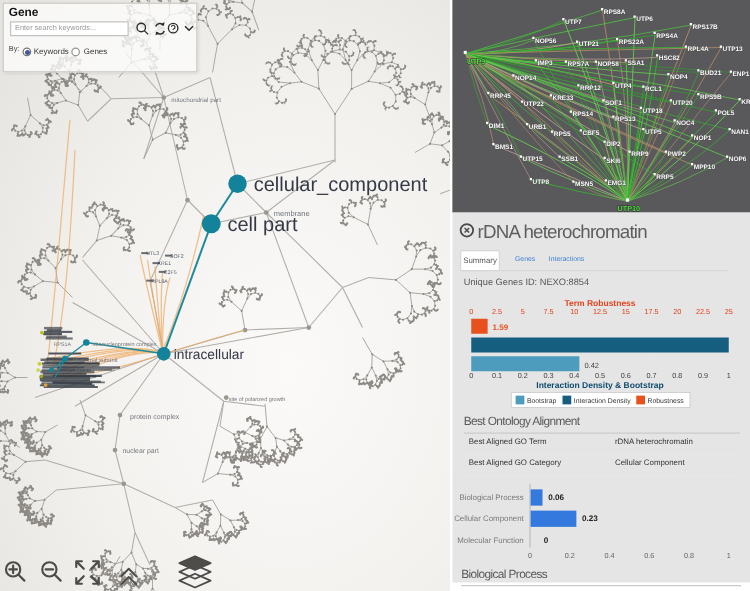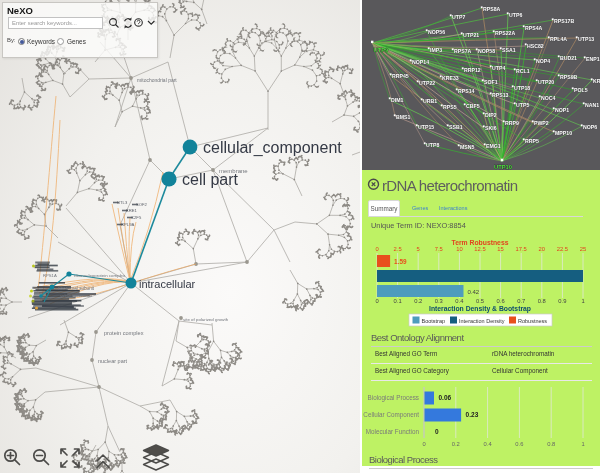--- a/index.html
+++ b/index.html
@@ -1,17 +1,17 @@
 <!DOCTYPE html>
 <html><head><meta charset="utf-8"><style>
 *{margin:0;padding:0;box-sizing:border-box}
 body{width:600px;height:473px;overflow:hidden;font-family:"Liberation Sans",sans-serif;background:#fff}
 #left{position:absolute;left:0;top:0;width:360px;height:473px;overflow:hidden}
 #net{position:absolute;left:362px;top:0;width:238px;height:170px;background:#59585b}
-#detail{position:absolute;left:362px;top:170px;width:238px;height:296px;background:#bef264}
+#detail{position:absolute;left:362px;top:170px;width:238px;height:296px;background:#e5e5e5}
 #search{position:absolute;left:2px;top:2px;width:156px;height:56px;background:rgba(253,253,251,0.78);border:1px solid #c8c6c2;box-shadow:1px 1px 2px rgba(0,0,0,.08)}
 input::placeholder{color:#999}
 </style></head><body>
 <div id="left"><svg width="361" height="473" viewBox="0 0 361 473" font-family="Liberation Sans, sans-serif">
 <defs>
         <g id="t0">
           <path d="M0.0 0.0L0.0 -20.4M0.0 -20.4L-6.8 -31.1M-6.8 -31.1L-14.1 -34.0M-14.1 -34.0L-18.9 -33.4M-18.9 -33.4L-23.7 -33.9M-23.7 -33.9L-26.5 -36.4M-26.5 -36.4L-28.2 -35.7M-28.2 -35.7L-28.9 -34.5M-28.9 -34.5L-29.6 -34.5M-29.6 -34.5L-30.1 -34.9M-30.1 -34.9L-30.2 -35.2M-28.9 -34.5L-28.9 -33.4M-28.9 -33.4L-28.5 -32.7M-28.5 -32.7L-28.6 -32.3M-28.5 -32.7L-27.9 -32.4M-27.9 -32.4L-27.4 -32.5M-27.4 -32.5L-27.1 -32.8M-26.5 -36.4L-27.2 -39.1M-27.2 -39.1L-26.5 -41.2M-26.5 -41.2L-27.3 -42.0M-27.3 -42.0L-28.1 -42.2M-28.1 -42.2L-28.2 -42.6M-28.1 -42.2L-28.8 -41.9M-28.8 -41.9L-29.1 -41.5M-29.1 -41.5L-29.1 -41.2M-26.5 -41.2L-25.2 -42.2M-25.2 -42.2L-23.9 -42.3M-23.9 -42.3L-23.6 -42.9M-23.6 -42.9L-23.7 -43.4M-23.7 -43.4L-24.0 -43.7M-23.9 -42.3L-23.0 -41.8M-23.0 -41.8L-22.6 -41.2M-22.6 -41.2L-22.2 -41.2M-22.6 -41.2L-22.6 -40.6M-22.6 -40.6L-22.8 -40.2M-22.8 -40.2L-23.2 -40.1M-18.9 -33.4L-22.5 -31.9M-22.5 -31.9L-24.3 -29.5M-24.3 -29.5L-25.7 -29.7M-25.7 -29.7L-26.6 -30.4M-26.6 -30.4L-27.2 -30.2M-27.2 -30.2L-27.4 -29.9M-27.4 -29.9L-27.4 -29.5M-26.6 -30.4L-26.9 -31.3M-26.9 -31.3L-26.7 -31.9M-26.7 -31.9L-26.4 -32.3M-26.4 -32.3L-26.0 -32.3M-24.3 -29.5L-24.5 -27.3M-24.5 -27.3L-23.6 -25.8M-23.6 -25.8L-24.1 -25.1M-24.1 -25.1L-24.7 -24.8M-24.7 -24.8L-25.2 -25.0M-25.2 -25.0L-25.5 -25.2M-23.6 -25.8L-22.3 -25.1M-22.3 -25.1L-21.3 -25.3M-21.3 -25.3L-21.1 -24.9M-21.1 -24.9L-21.1 -24.5M-21.3 -25.3L-20.7 -25.9M-20.7 -25.9L-20.6 -26.5M-20.6 -26.5L-20.8 -26.9M-20.8 -26.9L-21.1 -27.1M-14.1 -34.0L-17.1 -37.9M-17.1 -37.9L-19.0 -42.3M-19.0 -42.3L-18.2 -45.9M-18.2 -45.9L-19.8 -46.9M-19.8 -46.9L-21.2 -46.9M-21.2 -46.9L-21.5 -47.5M-21.5 -47.5L-21.5 -48.0M-21.5 -48.0L-21.2 -48.4M-21.2 -46.9L-22.1 -46.2M-22.1 -46.2L-22.4 -45.4M-22.4 -45.4L-22.8 -45.3M-22.4 -45.4L-22.2 -44.8M-22.2 -44.8L-21.8 -44.4M-21.8 -44.4L-21.5 -44.3M-18.2 -45.9L-16.2 -47.9M-16.2 -47.9L-14.0 -48.3M-14.0 -48.3L-13.9 -49.4M-13.9 -49.4L-14.3 -50.2M-14.3 -50.2L-14.0 -50.5M-14.3 -50.2L-14.8 -50.5M-14.8 -50.5L-15.3 -50.5M-15.3 -50.5L-15.6 -50.2M-14.0 -48.3L-12.5 -47.7M-12.5 -47.7L-11.7 -46.6M-11.7 -46.6L-11.1 -46.7M-11.1 -46.7L-10.7 -47.0M-10.7 -47.0L-10.6 -47.3M-11.7 -46.6L-11.8 -45.6M-11.8 -45.6L-12.2 -45.0M-12.2 -45.0L-12.0 -44.7M-12.2 -45.0L-12.8 -44.8M-12.8 -44.8L-13.2 -44.9M-13.2 -44.9L-13.5 -45.2M-17.1 -37.9L-20.1 -40.2M-20.1 -40.2L-23.1 -40.4M-23.1 -40.4L-23.7 -41.7M-23.7 -41.7L-23.5 -42.8M-23.5 -42.8L-24.0 -43.1M-24.0 -43.1L-24.4 -43.1M-24.4 -43.1L-24.7 -42.9M-23.5 -42.8L-22.9 -43.5M-22.9 -43.5L-22.3 -43.7M-22.3 -43.7L-21.8 -43.6M-21.8 -43.6L-21.5 -43.3M-23.1 -40.4L-25.0 -39.2M-25.0 -39.2L-25.8 -37.6M-25.8 -37.6L-26.7 -37.7M-26.7 -37.7L-27.2 -38.1M-27.2 -38.1L-27.4 -38.6M-27.4 -38.6L-27.3 -39.0M-25.8 -37.6L-25.6 -36.3M-25.6 -36.3L-25.0 -35.5M-25.0 -35.5L-25.2 -35.0M-25.2 -35.0L-25.5 -34.8M-25.0 -35.5L-24.2 -35.2M-24.2 -35.2L-23.6 -35.4M-23.6 -35.4L-23.3 -35.7M-23.3 -35.7L-23.2 -36.1M-6.8 -31.1L-7.2 -38.9M-7.2 -38.9L-9.8 -43.1M-9.8 -43.1L-11.3 -47.6M-11.3 -47.6L-10.2 -51.2M-10.2 -51.2L-11.6 -52.4M-11.6 -52.4L-13.0 -52.6M-13.0 -52.6L-13.3 -53.3M-13.3 -53.3L-13.1 -53.8M-13.1 -53.8L-12.8 -54.1M-13.0 -52.6L-14.0 -52.1M-14.0 -52.1L-14.4 -51.4M-14.4 -51.4L-14.8 -51.4M-14.4 -51.4L-14.4 -50.7M-14.4 -50.7L-14.1 -50.3M-14.1 -50.3L-13.7 -50.2M-10.2 -51.2L-8.1 -53.1M-8.1 -53.1L-6.0 -53.4M-6.0 -53.4L-5.7 -54.5M-5.7 -54.5L-6.0 -55.3M-6.0 -55.3L-5.7 -55.5M-6.0 -55.3L-6.5 -55.7M-6.5 -55.7L-7.0 -55.7M-7.0 -55.7L-7.3 -55.5M-6.0 -53.4L-4.4 -52.7M-4.4 -52.7L-3.8 -51.6M-3.8 -51.6L-3.1 -51.6M-3.1 -51.6L-2.7 -51.9M-2.7 -51.9L-2.6 -52.2M-3.8 -51.6L-3.8 -50.6M-3.8 -50.6L-4.2 -49.9M-4.2 -49.9L-4.0 -49.6M-4.2 -49.9L-4.7 -49.6M-4.7 -49.6L-5.2 -49.7M-5.2 -49.7L-5.5 -49.9M-9.8 -43.1L-12.6 -45.7M-12.6 -45.7L-15.5 -46.2M-15.5 -46.2L-15.9 -47.7M-15.9 -47.7L-15.4 -48.7M-15.4 -48.7L-15.8 -49.1M-15.8 -49.1L-16.2 -49.3M-16.2 -49.3L-16.5 -49.2M-15.4 -48.7L-14.7 -49.2M-14.7 -49.2L-14.0 -49.1M-14.0 -49.1L-13.6 -48.8M-13.6 -48.8L-13.4 -48.5M-15.5 -46.2L-17.6 -45.2M-17.6 -45.2L-18.5 -43.7M-18.5 -43.7L-19.4 -43.9M-19.4 -43.9L-19.8 -44.4M-19.8 -44.4L-19.9 -44.9M-19.9 -44.9L-19.7 -45.3M-18.5 -43.7L-18.5 -42.4M-18.5 -42.4L-18.0 -41.5M-18.0 -41.5L-18.3 -41.0M-18.3 -41.0L-18.7 -40.9M-18.0 -41.5L-17.3 -41.1M-17.3 -41.1L-16.7 -41.2M-16.7 -41.2L-16.3 -41.5M-16.3 -41.5L-16.2 -41.9M-7.2 -38.9L-4.9 -43.2M-4.9 -43.2L-1.6 -46.7M-1.6 -46.7L2.0 -47.6M2.0 -47.6L2.1 -49.5M2.1 -49.5L1.5 -50.7M1.5 -50.7L1.9 -51.3M1.9 -51.3L2.4 -51.5M2.4 -51.5L2.8 -51.4M1.5 -50.7L0.5 -51.3M0.5 -51.3L-0.3 -51.3M-0.3 -51.3L-0.5 -51.6M-0.3 -51.3L-0.8 -50.8M-0.8 -50.8L-1.0 -50.4M-1.0 -50.4L-0.9 -50.0M2.0 -47.6L4.6 -46.6M4.6 -46.6L5.9 -44.8M5.9 -44.8L7.0 -44.9M7.0 -44.9L7.6 -45.4M7.6 -45.4L8.0 -45.3M7.6 -45.4L7.8 -46.1M7.8 -46.1L7.6 -46.5M7.6 -46.5L7.3 -46.8M5.9 -44.8L6.0 -43.1M6.0 -43.1L5.3 -42.0M5.3 -42.0L5.7 -41.4M5.7 -41.4L6.1 -41.2M6.1 -41.2L6.5 -41.2M5.3 -42.0L4.4 -41.5M4.4 -41.5L3.7 -41.6M3.7 -41.6L3.5 -41.2M3.7 -41.6L3.2 -42.0M3.2 -42.0L3.1 -42.4M3.1 -42.4L3.2 -42.7M-4.9 -43.2L-4.0 -47.0M-4.0 -47.0L-4.9 -49.7M-4.9 -49.7L-3.8 -50.7M-3.8 -50.7L-2.6 -50.7M-2.6 -50.7L-2.4 -51.2M-2.4 -51.2L-2.5 -51.7M-2.5 -51.7L-2.7 -51.9M-2.6 -50.7L-1.9 -50.3M-1.9 -50.3L-1.6 -49.7M-1.6 -49.7L-1.6 -49.2M-1.6 -49.2L-1.9 -48.9M-4.9 -49.7L-6.7 -51.2M-6.7 -51.2L-8.4 -51.5M-8.4 -51.5L-8.7 -52.3M-8.7 -52.3L-8.5 -53.0M-8.5 -53.0L-8.1 -53.3M-8.1 -53.3L-7.7 -53.3M-8.4 -51.5L-9.7 -50.9M-9.7 -50.9L-10.2 -50.0M-10.2 -50.0L-10.7 -50.1M-10.7 -50.1L-11.0 -50.3M-10.2 -50.0L-10.1 -49.2M-10.1 -49.2L-9.7 -48.7M-9.7 -48.7L-9.3 -48.6M-9.3 -48.6L-8.9 -48.7M0.0 -20.4L7.0 -31.0M7.0 -31.0L7.0 -38.9M7.0 -38.9L4.5 -43.1M4.5 -43.1L3.3 -47.7M3.3 -47.7L4.4 -51.3M4.4 -51.3L2.9 -52.4M2.9 -52.4L1.5 -52.5M1.5 -52.5L1.3 -53.2M1.3 -53.2L1.4 -53.7M1.4 -53.7L1.7 -54.0M1.5 -52.5L0.5 -52.1M0.5 -52.1L0.1 -51.3M0.1 -51.3L-0.4 -51.4M0.1 -51.3L0.1 -50.7M0.1 -50.7L0.4 -50.3M0.4 -50.3L0.8 -50.2M4.4 -51.3L6.5 -53.2M6.5 -53.2L8.6 -53.6M8.6 -53.6L8.8 -54.7M8.8 -54.7L8.5 -55.5M8.5 -55.5L8.8 -55.8M8.5 -55.5L8.0 -55.8M8.0 -55.8L7.5 -55.8M7.5 -55.8L7.2 -55.6M8.6 -53.6L10.2 -53.0M10.2 -53.0L11.0 -52.0M11.0 -52.0L11.6 -52.1M11.6 -52.1L11.9 -52.5M11.9 -52.5L12.0 -52.9M11.0 -52.0L11.0 -51.0M11.0 -51.0L10.5 -50.3M10.5 -50.3L10.7 -50.0M10.5 -50.3L10.0 -50.1M10.0 -50.1L9.5 -50.2M9.5 -50.2L9.3 -50.4M4.5 -43.1L1.9 -45.8M1.9 -45.8L-1.0 -46.6M-1.0 -46.6L-1.2 -48.0M-1.2 -48.0L-0.7 -49.1M-0.7 -49.1L-1.1 -49.5M-1.1 -49.5L-1.5 -49.6M-1.5 -49.6L-1.8 -49.5M-0.7 -49.1L0.1 -49.5M0.1 -49.5L0.7 -49.4M0.7 -49.4L1.1 -49.1M1.1 -49.1L1.3 -48.7M-1.0 -46.6L-3.2 -45.8M-3.2 -45.8L-4.2 -44.4M-4.2 -44.4L-5.0 -44.5M-5.0 -44.5L-5.6 -44.9M-5.6 -44.9L-5.7 -45.4M-5.7 -45.4L-5.6 -45.8M-4.2 -44.4L-4.3 -43.0M-4.3 -43.0L-3.8 -42.1M-3.8 -42.1L-4.1 -41.7M-4.1 -41.7L-4.5 -41.6M-3.8 -42.1L-3.1 -41.7M-3.1 -41.7L-2.5 -41.7M-2.5 -41.7L-2.1 -42.0M-2.1 -42.0L-1.9 -42.3M7.0 -38.9L9.4 -43.1M9.4 -43.1L12.8 -46.5M12.8 -46.5L16.4 -47.3M16.4 -47.3L16.6 -49.2M16.6 -49.2L16.0 -50.5M16.0 -50.5L16.5 -51.0M16.5 -51.0L17.1 -51.1M17.1 -51.1L17.4 -50.9M16.0 -50.5L15.1 -51.1M15.1 -51.1L14.3 -51.0M14.3 -51.0L14.1 -51.4M14.3 -51.0L13.7 -50.6M13.7 -50.6L13.6 -50.2M13.6 -50.2L13.7 -49.8M16.4 -47.3L19.1 -46.4M19.1 -46.4L20.5 -44.7M20.5 -44.7L21.6 -45.1M21.6 -45.1L22.0 -45.8M22.0 -45.8L22.4 -45.8M22.0 -45.8L22.0 -46.5M22.0 -46.5L21.8 -46.9M21.8 -46.9L21.4 -47.1M20.5 -44.7L20.6 -43.0M20.6 -43.0L20.0 -41.9M20.0 -41.9L20.3 -41.4M20.3 -41.4L20.8 -41.2M20.8 -41.2L21.1 -41.2M20.0 -41.9L19.1 -41.5M19.1 -41.5L18.3 -41.5M18.3 -41.5L18.1 -41.2M18.3 -41.5L17.9 -41.9M17.9 -41.9L17.7 -42.4M17.7 -42.4L17.8 -42.7M9.4 -43.1L10.5 -46.8M10.5 -46.8L9.6 -49.6M9.6 -49.6L10.7 -50.6M10.7 -50.6L11.8 -50.7M11.8 -50.7L12.0 -51.3M12.0 -51.3L11.9 -51.7M11.9 -51.7L11.6 -51.9M11.8 -50.7L12.6 -50.3M12.6 -50.3L12.9 -49.7M12.9 -49.7L12.8 -49.2M12.8 -49.2L12.6 -48.9M9.6 -49.6L7.9 -51.1M7.9 -51.1L6.2 -51.4M6.2 -51.4L6.0 -52.2M6.0 -52.2L6.2 -52.9M6.2 -52.9L6.6 -53.2M6.6 -53.2L7.0 -53.2M6.2 -51.4L4.9 -50.8M4.9 -50.8L4.4 -50.0M4.4 -50.0L3.8 -50.1M3.8 -50.1L3.6 -50.4M4.4 -50.0L4.3 -49.2M4.3 -49.2L4.7 -48.7M4.7 -48.7L5.1 -48.5M5.1 -48.5L5.5 -48.5M7.0 -31.0L14.1 -34.2M14.1 -34.2L16.7 -38.3M16.7 -38.3L20.2 -41.6M20.2 -41.6L23.9 -42.2M23.9 -42.2L24.5 -44.0M24.5 -44.0L24.2 -45.3M24.2 -45.3L24.7 -45.8M24.7 -45.8L25.3 -45.8M25.3 -45.8L25.7 -45.6M24.2 -45.3L23.4 -46.1M23.4 -46.1L22.5 -46.2M22.5 -46.2L22.4 -46.6M22.5 -46.2L21.9 -45.9M21.9 -45.9L21.6 -45.5M21.6 -45.5L21.6 -45.2M23.9 -42.2L26.5 -41.1M26.5 -41.1L27.7 -39.3M27.7 -39.3L28.8 -39.4M28.8 -39.4L29.4 -40.0M29.4 -40.0L29.8 -39.7M29.4 -40.0L29.6 -40.6M29.6 -40.6L29.4 -41.1M29.4 -41.1L29.1 -41.3M27.7 -39.3L27.7 -37.6M27.7 -37.6L27.0 -36.5M27.0 -36.5L27.3 -35.9M27.3 -35.9L27.8 -35.7M27.8 -35.7L28.1 -35.7M27.0 -36.5L26.1 -36.1M26.1 -36.1L25.3 -36.2M25.3 -36.2L25.1 -35.8M25.3 -36.2L24.9 -36.6M24.9 -36.6L24.8 -37.0M24.8 -37.0L24.9 -37.4M16.7 -38.3L17.9 -42.0M17.9 -42.0L17.2 -44.9M17.2 -44.9L18.3 -45.8M18.3 -45.8L19.5 -46.0M19.5 -46.0L19.6 -46.5M19.6 -46.5L19.4 -46.9M19.4 -46.9L19.1 -47.1M19.5 -46.0L20.3 -45.6M20.3 -45.6L20.7 -45.1M20.7 -45.1L20.7 -44.6M20.7 -44.6L20.5 -44.2M17.2 -44.9L15.6 -46.5M15.6 -46.5L13.8 -46.8M13.8 -46.8L13.6 -47.6M13.6 -47.6L13.7 -48.3M13.7 -48.3L14.1 -48.6M14.1 -48.6L14.5 -48.7M13.8 -46.8L12.6 -46.2M12.6 -46.2L12.0 -45.4M12.0 -45.4L11.5 -45.4M11.5 -45.4L11.2 -45.7M12.0 -45.4L12.0 -44.6M12.0 -44.6L12.4 -44.1M12.4 -44.1L12.8 -43.9M12.8 -43.9L13.2 -43.9M14.1 -34.2L18.9 -33.4M18.9 -33.4L23.4 -31.5M23.4 -31.5L25.5 -28.5M25.5 -28.5L27.3 -28.9M27.3 -28.9L28.4 -29.9M28.4 -29.9L29.0 -29.6M29.0 -29.6L29.3 -29.1M29.3 -29.1L29.3 -28.7M28.4 -29.9L28.6 -30.9M28.6 -30.9L28.3 -31.7M28.3 -31.7L28.6 -32.0M28.3 -31.7L27.7 -32.1M27.7 -32.1L27.2 -32.1M27.2 -32.1L26.9 -31.9M25.5 -28.5L25.6 -25.7M25.6 -25.7L24.3 -23.8M24.3 -23.8L25.0 -22.9M25.0 -22.9L25.7 -22.6M25.7 -22.6L25.8 -22.2M25.7 -22.6L26.4 -22.8M26.4 -22.8L26.7 -23.1M26.7 -23.1L26.8 -23.5M24.3 -23.8L22.8 -23.1M22.8 -23.1L21.5 -23.2M21.5 -23.2L21.2 -22.7M21.2 -22.7L21.2 -22.2M21.2 -22.2L21.4 -21.8M21.5 -23.2L20.8 -23.9M20.8 -23.9L20.5 -24.6M20.5 -24.6L20.1 -24.6M20.5 -24.6L20.7 -25.2M20.7 -25.2L21.0 -25.5M21.0 -25.5L21.3 -25.5M18.9 -33.4L22.8 -33.8M22.8 -33.8L25.1 -35.7M25.1 -35.7L26.4 -34.9M26.4 -34.9L26.8 -33.9M26.8 -33.9L27.4 -33.9M27.4 -33.9L27.7 -34.2M27.7 -34.2L27.9 -34.5M26.8 -33.9L26.7 -33.0M26.7 -33.0L26.2 -32.5M26.2 -32.5L25.7 -32.4M25.7 -32.4L25.4 -32.6M25.1 -35.7L25.8 -37.8M25.8 -37.8L25.3 -39.5M25.3 -39.5L25.9 -40.1M25.9 -40.1L26.6 -40.3M26.6 -40.3L27.1 -40.1M27.1 -40.1L27.3 -39.8M25.3 -39.5L24.3 -40.5M24.3 -40.5L23.3 -40.6M23.3 -40.6L23.1 -41.1M23.1 -41.1L23.3 -41.5M23.3 -40.6L22.5 -40.3M22.5 -40.3L22.2 -39.8M22.2 -39.8L22.2 -39.3M22.2 -39.3L22.4 -39.0" fill="none" stroke="#aca9a4" stroke-width="0.8" vector-effect="non-scaling-stroke"></path>
           <path d="M0.0 -20.4h.01M-6.8 -31.1h.01M-14.1 -34.0h.01M-18.9 -33.4h.01M-23.7 -33.9h.01M-26.5 -36.4h.01M-28.2 -35.7h.01M-28.9 -34.5h.01M-29.6 -34.5h.01M-30.1 -34.9h.01M-28.9 -33.4h.01M-28.5 -32.7h.01M-27.9 -32.4h.01M-27.2 -39.1h.01M-26.5 -41.2h.01M-27.3 -42.0h.01M-28.1 -42.2h.01M-28.8 -41.9h.01M-25.2 -42.2h.01M-23.9 -42.3h.01M-23.6 -42.9h.01M-23.0 -41.8h.01M-22.6 -41.2h.01M-22.6 -40.6h.01M-22.5 -31.9h.01M-24.3 -29.5h.01M-25.7 -29.7h.01M-26.6 -30.4h.01M-27.2 -30.2h.01M-26.9 -31.3h.01M-26.7 -31.9h.01M-24.5 -27.3h.01M-23.6 -25.8h.01M-24.1 -25.1h.01M-24.7 -24.8h.01M-22.3 -25.1h.01M-21.3 -25.3h.01M-20.7 -25.9h.01M-20.6 -26.5h.01M-17.1 -37.9h.01M-19.0 -42.3h.01M-18.2 -45.9h.01M-19.8 -46.9h.01M-21.2 -46.9h.01M-21.5 -47.5h.01M-21.5 -48.0h.01M-22.1 -46.2h.01M-22.4 -45.4h.01M-22.2 -44.8h.01M-16.2 -47.9h.01M-14.0 -48.3h.01M-13.9 -49.4h.01M-14.3 -50.2h.01M-14.8 -50.5h.01M-12.5 -47.7h.01M-11.7 -46.6h.01M-11.1 -46.7h.01M-11.8 -45.6h.01M-12.2 -45.0h.01M-12.8 -44.8h.01M-20.1 -40.2h.01M-23.1 -40.4h.01M-23.7 -41.7h.01M-23.5 -42.8h.01M-24.0 -43.1h.01M-22.9 -43.5h.01M-22.3 -43.7h.01M-25.0 -39.2h.01M-25.8 -37.6h.01M-26.7 -37.7h.01M-27.2 -38.1h.01M-25.6 -36.3h.01M-25.0 -35.5h.01M-24.2 -35.2h.01M-23.6 -35.4h.01M-7.2 -38.9h.01M-9.8 -43.1h.01M-11.3 -47.6h.01M-10.2 -51.2h.01M-11.6 -52.4h.01M-13.0 -52.6h.01M-13.3 -53.3h.01M-13.1 -53.8h.01M-14.0 -52.1h.01M-14.4 -51.4h.01M-14.4 -50.7h.01M-8.1 -53.1h.01M-6.0 -53.4h.01M-5.7 -54.5h.01M-6.0 -55.3h.01M-6.5 -55.7h.01M-4.4 -52.7h.01M-3.8 -51.6h.01M-3.1 -51.6h.01M-3.8 -50.6h.01M-4.2 -49.9h.01M-4.7 -49.6h.01M-12.6 -45.7h.01M-15.5 -46.2h.01M-15.9 -47.7h.01M-15.4 -48.7h.01M-15.8 -49.1h.01M-14.7 -49.2h.01M-14.0 -49.1h.01M-17.6 -45.2h.01M-18.5 -43.7h.01M-19.4 -43.9h.01M-19.8 -44.4h.01M-18.5 -42.4h.01M-18.0 -41.5h.01M-17.3 -41.1h.01M-16.7 -41.2h.01M-4.9 -43.2h.01M-1.6 -46.7h.01M2.0 -47.6h.01M2.1 -49.5h.01M1.5 -50.7h.01M1.9 -51.3h.01M2.4 -51.5h.01M0.5 -51.3h.01M-0.3 -51.3h.01M-0.8 -50.8h.01M4.6 -46.6h.01M5.9 -44.8h.01M7.0 -44.9h.01M7.6 -45.4h.01M7.8 -46.1h.01M6.0 -43.1h.01M5.3 -42.0h.01M5.7 -41.4h.01M4.4 -41.5h.01M3.7 -41.6h.01M3.2 -42.0h.01M-4.0 -47.0h.01M-4.9 -49.7h.01M-3.8 -50.7h.01M-2.6 -50.7h.01M-2.4 -51.2h.01M-1.9 -50.3h.01M-1.6 -49.7h.01M-6.7 -51.2h.01M-8.4 -51.5h.01M-8.7 -52.3h.01M-8.5 -53.0h.01M-9.7 -50.9h.01M-10.2 -50.0h.01M-10.1 -49.2h.01M-9.7 -48.7h.01M7.0 -31.0h.01M7.0 -38.9h.01M4.5 -43.1h.01M3.3 -47.7h.01M4.4 -51.3h.01M2.9 -52.4h.01M1.5 -52.5h.01M1.3 -53.2h.01M1.4 -53.7h.01M0.5 -52.1h.01M0.1 -51.3h.01M0.1 -50.7h.01M6.5 -53.2h.01M8.6 -53.6h.01M8.8 -54.7h.01M8.5 -55.5h.01M8.0 -55.8h.01M10.2 -53.0h.01M11.0 -52.0h.01M11.6 -52.1h.01M11.0 -51.0h.01M10.5 -50.3h.01M10.0 -50.1h.01M1.9 -45.8h.01M-1.0 -46.6h.01M-1.2 -48.0h.01M-0.7 -49.1h.01M-1.1 -49.5h.01M0.1 -49.5h.01M0.7 -49.4h.01M-3.2 -45.8h.01M-4.2 -44.4h.01M-5.0 -44.5h.01M-5.6 -44.9h.01M-4.3 -43.0h.01M-3.8 -42.1h.01M-3.1 -41.7h.01M-2.5 -41.7h.01M9.4 -43.1h.01M12.8 -46.5h.01M16.4 -47.3h.01M16.6 -49.2h.01M16.0 -50.5h.01M16.5 -51.0h.01M17.1 -51.1h.01M15.1 -51.1h.01M14.3 -51.0h.01M13.7 -50.6h.01M19.1 -46.4h.01M20.5 -44.7h.01M21.6 -45.1h.01M22.0 -45.8h.01M22.0 -46.5h.01M20.6 -43.0h.01M20.0 -41.9h.01M20.3 -41.4h.01M19.1 -41.5h.01M18.3 -41.5h.01M17.9 -41.9h.01M10.5 -46.8h.01M9.6 -49.6h.01M10.7 -50.6h.01M11.8 -50.7h.01M12.0 -51.3h.01M12.6 -50.3h.01M12.9 -49.7h.01M7.9 -51.1h.01M6.2 -51.4h.01M6.0 -52.2h.01M6.2 -52.9h.01M4.9 -50.8h.01M4.4 -50.0h.01M4.3 -49.2h.01M4.7 -48.7h.01M14.1 -34.2h.01M16.7 -38.3h.01M20.2 -41.6h.01M23.9 -42.2h.01M24.5 -44.0h.01M24.2 -45.3h.01M24.7 -45.8h.01M25.3 -45.8h.01M23.4 -46.1h.01M22.5 -46.2h.01M21.9 -45.9h.01M26.5 -41.1h.01M27.7 -39.3h.01M28.8 -39.4h.01M29.4 -40.0h.01M29.6 -40.6h.01M27.7 -37.6h.01M27.0 -36.5h.01M27.3 -35.9h.01M26.1 -36.1h.01M25.3 -36.2h.01M24.9 -36.6h.01M17.9 -42.0h.01M17.2 -44.9h.01M18.3 -45.8h.01M19.5 -46.0h.01M19.6 -46.5h.01M20.3 -45.6h.01M20.7 -45.1h.01M15.6 -46.5h.01M13.8 -46.8h.01M13.6 -47.6h.01M13.7 -48.3h.01M12.6 -46.2h.01M12.0 -45.4h.01M12.0 -44.6h.01M12.4 -44.1h.01M18.9 -33.4h.01M23.4 -31.5h.01M25.5 -28.5h.01M27.3 -28.9h.01M28.4 -29.9h.01M29.0 -29.6h.01M29.3 -29.1h.01M28.6 -30.9h.01M28.3 -31.7h.01M27.7 -32.1h.01M25.6 -25.7h.01M24.3 -23.8h.01M25.0 -22.9h.01M25.7 -22.6h.01M26.4 -22.8h.01M22.8 -23.1h.01M21.5 -23.2h.01M21.2 -22.7h.01M20.8 -23.9h.01M20.5 -24.6h.01M20.7 -25.2h.01M22.8 -33.8h.01M25.1 -35.7h.01M26.4 -34.9h.01M26.8 -33.9h.01M27.4 -33.9h.01M26.7 -33.0h.01M26.2 -32.5h.01M25.8 -37.8h.01M25.3 -39.5h.01M25.9 -40.1h.01M26.6 -40.3h.01M24.3 -40.5h.01M23.3 -40.6h.01M22.5 -40.3h.01M22.2 -39.8h.01" fill="none" stroke="#8d8a85" stroke-width="1.65" stroke-linecap="round" vector-effect="non-scaling-stroke"></path>
         </g>
         <g id="t1">
@@ -455,21 +455,21 @@
 <circle cx="11.5" cy="12.2" r="5" fill="none" stroke="#4a4a4a" stroke-width="1.4"></circle>
 <path d="M9.7 10.4l3.6 3.6M13.3 10.4l-3.6 3.6" stroke="#4a4a4a" stroke-width="1.2"></path>
 </svg>
 <div style="position:absolute;left:20px;top:7px;font-size:15px;letter-spacing:-0.65px;color:#5e5e5e">rDNA heterochromatin</div>
 <div style="position:absolute;left:6px;top:30px;width:226px;height:17px">
  <span style="position:absolute;left:32px;width:183px;bottom:0;border-bottom:1px solid #d8d8d8"></span>
  <span style="position:absolute;left:0;top:0;width:32px;height:17px;border:1px solid #d8d8d8;background:#fff;border-radius:2px 2px 0 0;font-size:6.3px;color:#555;text-align:center;line-height:16px">Summary</span>
  <span style="position:absolute;left:44px;top:5px;font-size:5.5px;color:#3b7fd1">Genes</span>
  <span style="position:absolute;left:71px;top:5px;font-size:5.5px;color:#3b7fd1">Interactions</span>
 </div>
-<div style="position:absolute;left:9px;top:51px;font-size:7.4px;color:#555">Unique Term ID: NEXO:8854</div>
+<div style="position:absolute;left:9px;top:51px;font-size:7.4px;color:#555">Unique Genes ID: NEXO:8854</div>
 <svg width="238" height="96" viewBox="0 0 238 96" style="position:absolute;left:0;top:66px" font-family="Liberation Sans, sans-serif">
       <text x="118.0" y="9" font-size="6.8" font-weight="bold" fill="#e2431e" text-anchor="middle">Term Robustness</text>
       <text x="15.0" y="15" font-size="5.8" fill="#e2431e" text-anchor="middle">0</text>
       <line x1="15.0" y1="17" x2="15.0" y2="62" stroke="#e6e6e6" stroke-width="0.7"></line>
       <text x="35.6" y="15" font-size="5.8" fill="#e2431e" text-anchor="middle">2.5</text>
       <line x1="35.6" y1="17" x2="35.6" y2="62" stroke="#e6e6e6" stroke-width="0.7"></line>
       <text x="56.2" y="15" font-size="5.8" fill="#e2431e" text-anchor="middle">5</text>
       <line x1="56.2" y1="17" x2="56.2" y2="62" stroke="#e6e6e6" stroke-width="0.7"></line>
       <text x="76.8" y="15" font-size="5.8" fill="#e2431e" text-anchor="middle">7.5</text>
       <line x1="76.8" y1="17" x2="76.8" y2="62" stroke="#e6e6e6" stroke-width="0.7"></line>
@@ -540,21 +540,21 @@
       <text x="57" y="32.2" font-size="6.3" fill="#7a7a7a" text-anchor="end">Cellular Component</text>
       <rect x="62.5" y="23.5" width="36.6" height="13" fill="#3479dd"></rect>
       <text x="103.6" y="32.2" font-size="6.5" font-weight="bold" fill="#222">0.23</text>
       <text x="57" y="49.2" font-size="6.3" fill="#7a7a7a" text-anchor="end">Molecular Function</text>
       <text x="73" y="49.2" font-size="6.5" font-weight="bold" fill="#222">0</text>
     </svg>
 <div style="position:absolute;left:7px;top:284px;font-size:9.5px;letter-spacing:-0.5px;color:#5a5a5a">Biological Process</div>
 <div style="position:absolute;left:7px;top:297.5px;width:224px;border-top:1px solid #ccc"></div>
 </div>
 <div id="search">
-<div style="position:absolute;left:4px;top:2px;font-size:9.5px;font-weight:bold;color:#151515">NeXO</div>
+<div style="position:absolute;left:4px;top:2px;font-size:9.5px;font-weight:bold;color:#151515">Gene</div>
 <input style="position: absolute; left: 5px; top: 14px; width: 95px; height: 12px; border: 1px solid rgb(194, 194, 194); font-size: 5.9px; color: rgb(153, 153, 153); font-family: inherit; padding: 1px 3px;" value="Enter search keywords...">
 <svg width="50" height="13" viewBox="0 0 50 13" style="position:absolute;left:105px;top:14px" fill="none" stroke="#2d2d2d" stroke-width="1.1">
 <circle cx="5" cy="5" r="3.4"></circle>
       <line x1="7.5" y1="7.5" x2="10.5" y2="10.5"></line>
 <path d="M16.6 4.2a3.5 3.5 0 0 1 6.2-1M23.4 7.8a3.5 3.5 0 0 1-6.2 1" stroke-width="1.2"></path>
 <path d="M23.6 0.6l-0.4 3-2.8-0.9zM16.4 11.4l0.4-3 2.8 0.9z" fill="#2d2d2d" stroke="none"></path>
 <circle cx="30.5" cy="5.5" r="3.8"></circle>
 <path d="M29.2 4.6a1.4 1.4 0 1 1 2 1.3q-0.8 0.45-0.8 1.1" stroke-width="0.9"></path>
 <line x1="30.4" y1="7.9" x2="30.4" y2="8.2" stroke-width="1"></line>
 <path d="M40 4l3.2 3.2L46.4 4" stroke-width="1.2"></path>

